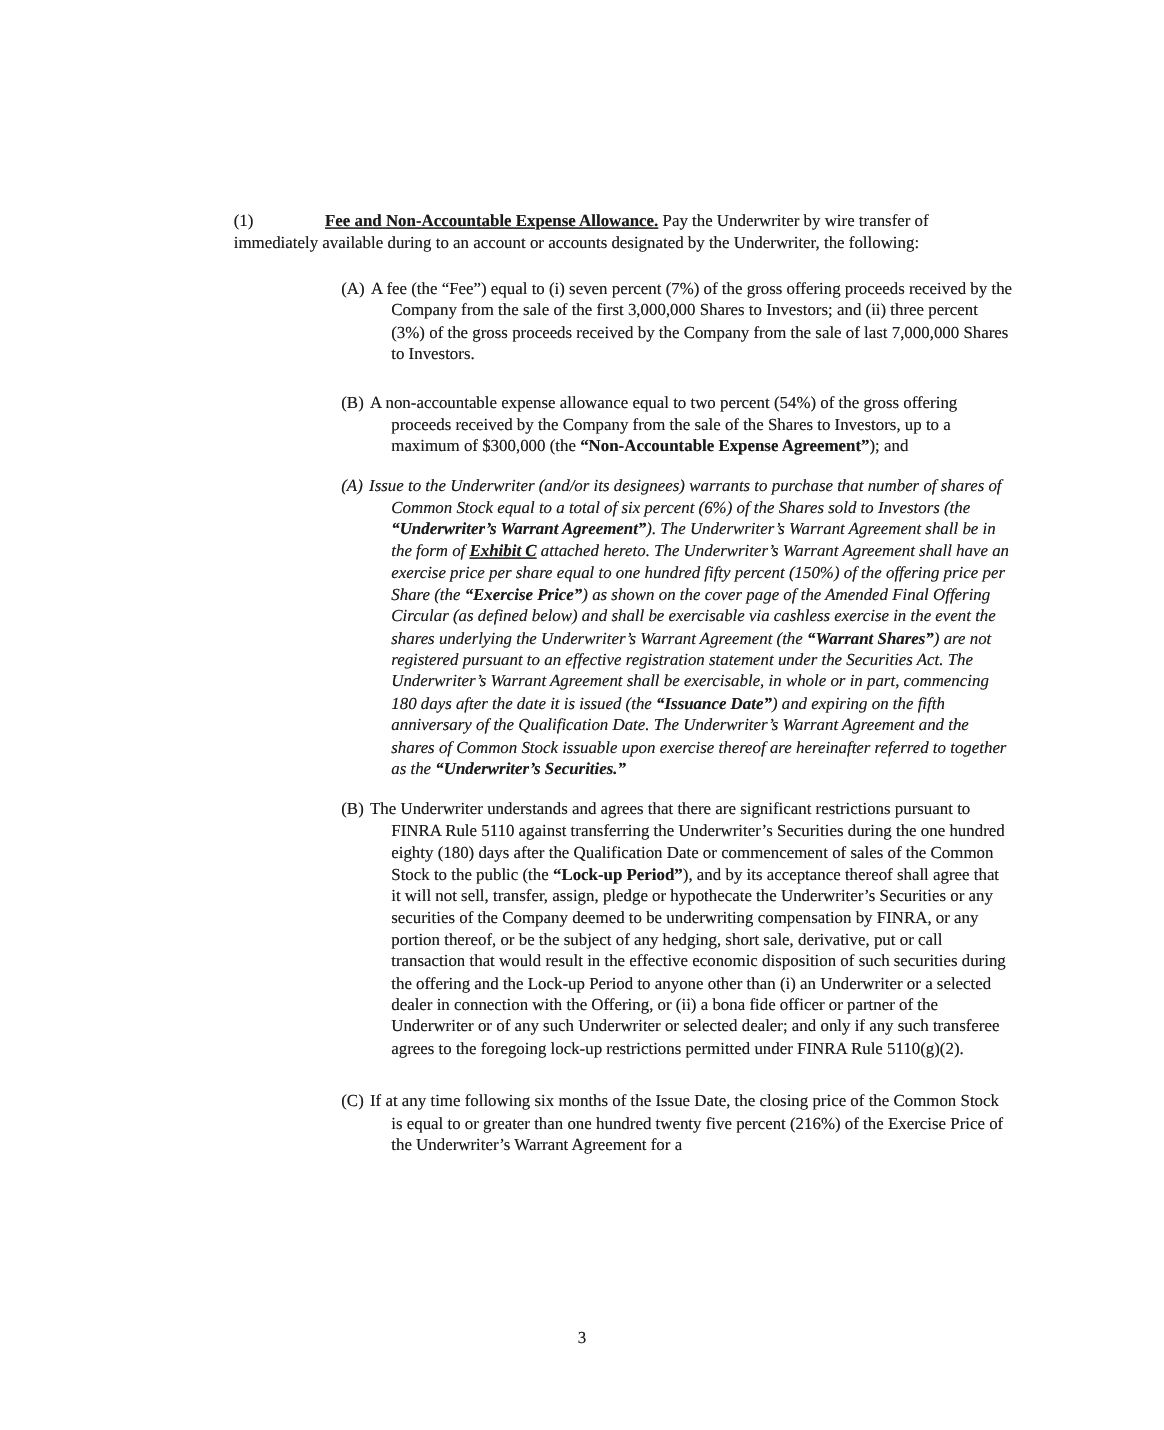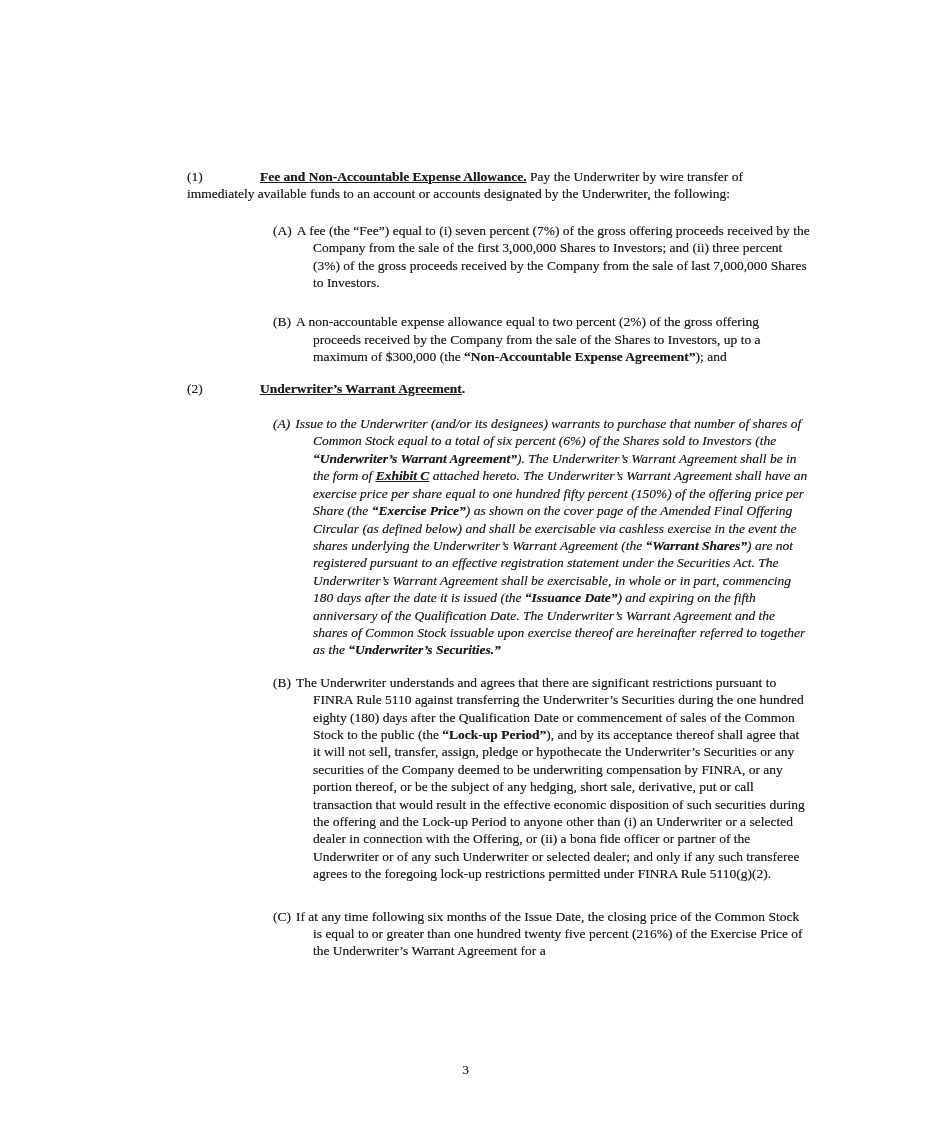--- a/index.html
+++ b/index.html
@@ -60,27 +60,26 @@
     color: #1b1b1b;
     text-shadow: 0 0 0.35px rgba(20,20,20,0.55);
   }
 </style>
 </head>
 <body>
 
 <div class="page">
   <div class="content">
 
-    <div class="para level1 mb19"><span class="num-label">(1)</span><span class="runs"><span class="b u">Fee and Non-Accountable Expense Allowance.</span><span> Pay the Underwriter by wire transfer of immediately available funds to an account or accounts designated by the Underwriter, the following:</span></span></div>
+    <div class="para level1 mb19"><span class="num-label">(1)</span><span class="runs"><span class="b u">Fee and Non-Accountable Expense Allowance.</span><span> Pay the Underwriter by wire transfer of immediately available during to an account or accounts designated by the Underwriter, the following:</span></span></div>
 
     <div class="para level2 mb17"><span class="item-label">(A)</span><span class="runs"><span>A fee (the “Fee”) equal to (i) seven percent (7%) of the gross offering proceeds received by the Company from the sale of the first 3,000,000 Shares to Investors; and (ii) three percent (3%) of the gross proceeds received by the Company from the sale of last 7,000,000 Shares to Investors.</span></span></div>
 
-    <div class="para level2 mb14"><span class="item-label">(B)</span><span class="runs"><span>A non-accountable expense allowance equal to two percent (2%) of the gross offering proceeds received by the Company from the sale of the Shares to Investors, up to a maximum of $300,000 (the </span><span class="b">“Non-Accountable Expense Agreement”</span><span>); and</span></span></div>
+    <div class="para level2 mb14"><span class="item-label">(B)</span><span class="runs"><span>A non-accountable expense allowance equal to two percent (54%) of the gross offering proceeds received by the Company from the sale of the Shares to Investors, up to a maximum of $300,000 (the </span><span class="b">“Non-Accountable Expense Agreement”</span><span>); and</span></span></div>
 
-    <div class="para level1 mb18"><span class="num-label">(2)</span><span class="runs"><span class="b u">Underwriter’s Warrant Agreement</span><span class="b">.</span></span></div>
 
     <div class="para level2 mb15"><span class="item-label">(A)</span><span class="runs"><span>Issue to the Underwriter (and/or its designees) warrants to purchase that number of shares of Common Stock equal to a total of six percent (6%) of the Shares sold to Investors (the </span><span class="b">“Underwriter’s Warrant Agreement”</span><span>). The Underwriter’s Warrant Agreement shall be in the form of </span><span class="b u">Exhibit C</span><span> attached hereto. The Underwriter’s Warrant Agreement shall have an exercise price per share equal to one hundred fifty percent (150%) of the offering price per Share (the </span><span class="b">“Exercise Price”</span><span>) as shown on the cover page of the Amended Final Offering Circular (as defined below) and shall be exercisable via cashless exercise in the event the shares underlying the Underwriter’s Warrant Agreement (the </span><span class="b">“Warrant Shares”</span><span>) are not registered pursuant to an effective registration statement under the Securities Act. The Underwriter’s Warrant Agreement shall be exercisable, in whole or in part, commencing 180 days after the date it is issued (the </span><span class="b">“Issuance Date”</span><span>) and expiring on the fifth anniversary of the Qualification Date. The Underwriter’s Warrant Agreement and the shares of Common Stock issuable upon exercise thereof are hereinafter referred to together as the </span><span class="b">“Underwriter’s Securities.”</span></span></div>
 
     <div class="para level2 mb25"><span class="item-label">(B)</span><span class="runs"><span>The Underwriter understands and agrees that there are significant restrictions pursuant to FINRA Rule 5110 against transferring the Underwriter’s Securities during the one hundred eighty (180) days after the Qualification Date or commencement of sales of the Common Stock to the public (the </span><span class="b">“Lock-up Period”</span><span>), and by its acceptance thereof shall agree that it will not sell, transfer, assign, pledge or hypothecate the Underwriter’s Securities or any securities of the Company deemed to be underwriting compensation by FINRA, or any portion thereof, or be the subject of any hedging, short sale, derivative, put or call transaction that would result in the effective economic disposition of such securities during the offering and the Lock-up Period to anyone other than (i) an Underwriter or a selected dealer in connection with the Offering, or (ii) a bona fide officer or partner of the Underwriter or of any such Underwriter or selected dealer; and only if any such transferee agrees to the foregoing lock-up restrictions permitted under FINRA Rule 5110(g)(2).</span></span></div>
 
     <div class="para level2"><span class="item-label">(C)</span><span class="runs"><span>If at any time following six months of the Issue Date, the closing price of the Common Stock is equal to or greater than one hundred twenty five percent (216%) of the Exercise Price of the Underwriter’s Warrant Agreement for a</span></span></div>
 
   </div>
 
   <div class="page-number">3</div>

